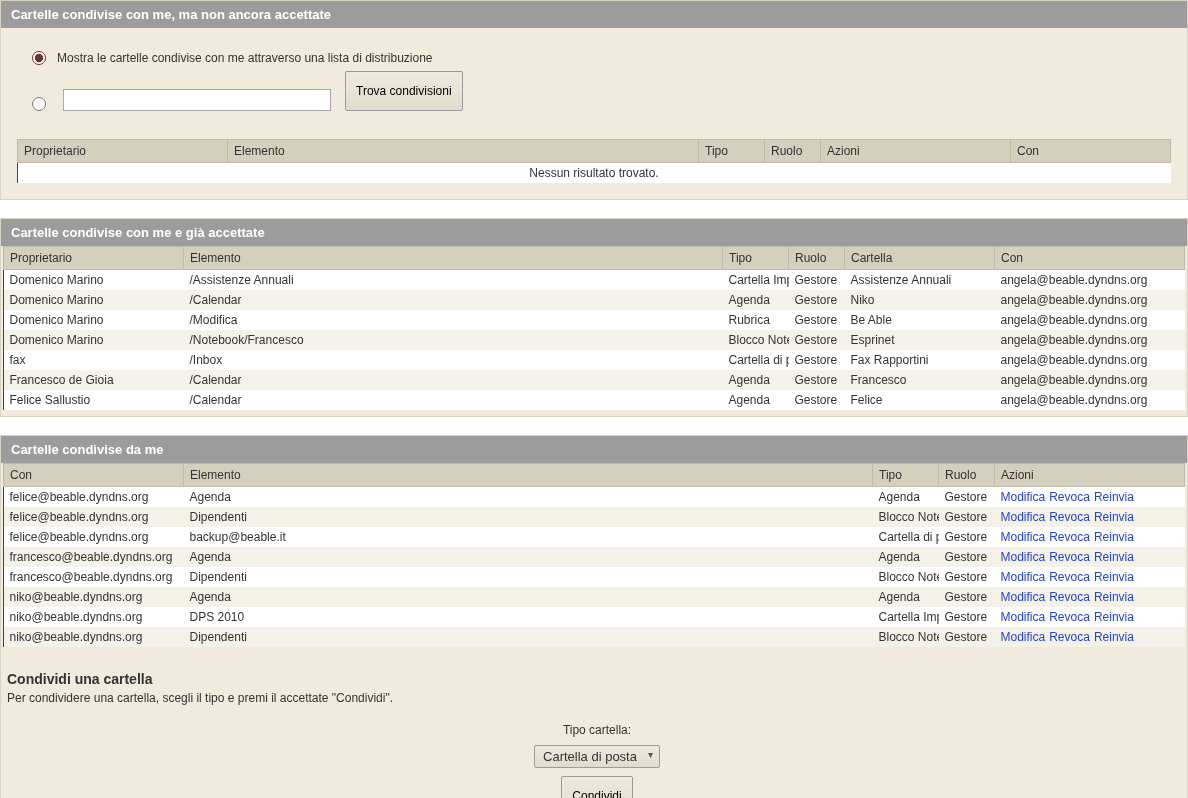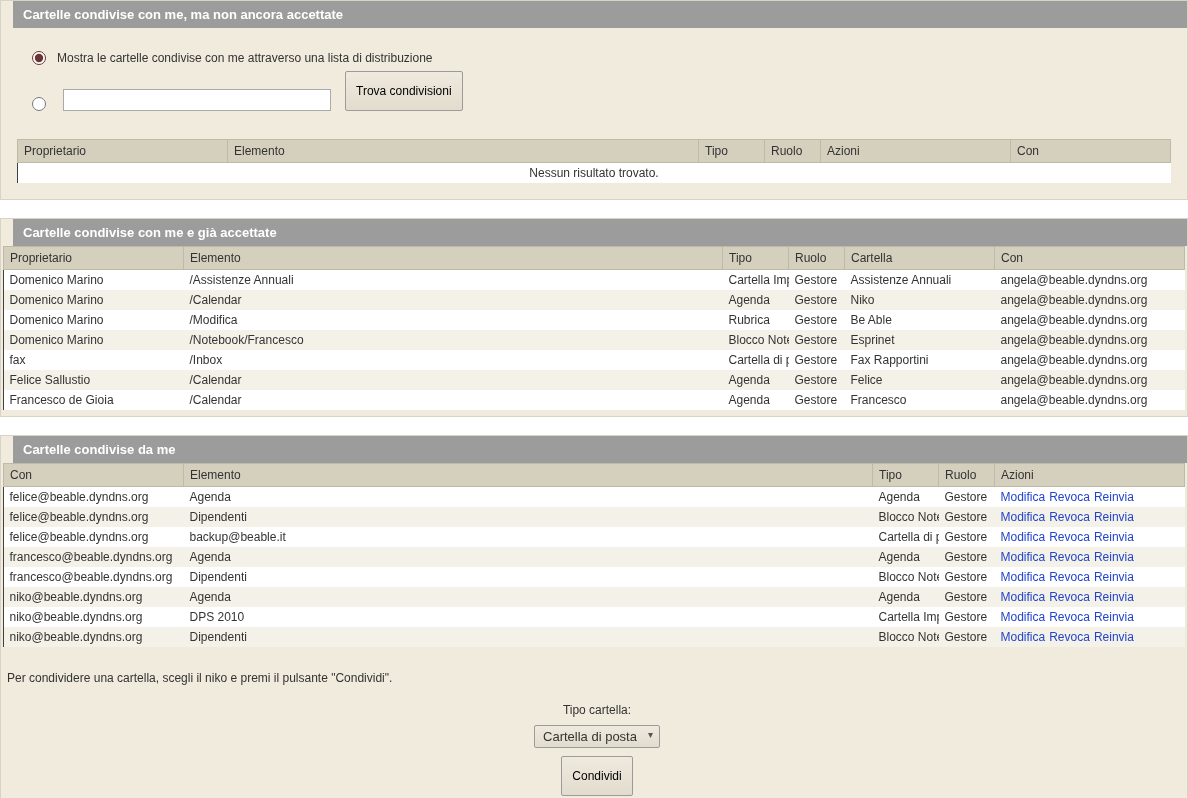--- a/index.html
+++ b/index.html
@@ -15,21 +15,20 @@
     margin: 0 0 18px 0;
     background: #f0ebdd;
     border: 1px solid #d8d3c4;
   }
   .panel-header {
     background: #9c9c9c;
     color: #fff;
     font-weight: bold;
     font-size: 13px;
     padding: 6px 10px;
-    margin-left: 12px;
   }
   .panel-body {
     padding: 14px 14px 10px 14px;
   }
   .radio-row {
     display: flex;
     align-items: flex-end;
     gap: 8px;
     margin: 6px 0 6px 12px;
     font-size: 12px;
@@ -238,33 +237,33 @@
           </tr>
           <tr>
             <td>fax</td>
             <td>/Inbox</td>
             <td>Cartella di p</td>
             <td>Gestore</td>
             <td>Fax Rapportini</td>
             <td>angela@beable.dyndns.org</td>
           </tr>
           <tr>
+            <td>Francesco de Gioia</td>
+            <td>/Calendar</td>
+            <td>Agenda</td>
+            <td>Gestore</td>
+            <td>Francesco</td>
+            <td>angela@beable.dyndns.org</td>
+          </tr>
+          <tr>
             <td>Felice Sallustio</td>
             <td>/Calendar</td>
             <td>Agenda</td>
             <td>Gestore</td>
             <td>Felice</td>
-            <td>angela@beable.dyndns.org</td>
-          </tr>
-          <tr>
-            <td>Francesco de Gioia</td>
-            <td>/Calendar</td>
-            <td>Agenda</td>
-            <td>Gestore</td>
-            <td>Francesco</td>
             <td>angela@beable.dyndns.org</td>
           </tr>
         </tbody>
     </table>
   </div>
 </div>
 
 <div class="panel">
   <div class="panel-header">Cartelle condivise da me</div>
   <div class="table-wrap">
@@ -340,20 +339,21 @@
             <td>Dipendenti</td>
             <td>Blocco Note</td>
             <td>Gestore</td>
             <td><a href="#" class="link">Modifica</a><a href="#" class="link">Revoca</a><a href="#" class="link">Reinvia</a></td>
           </tr>
         </tbody>
     </table>
   </div>
 
   <div class="share-folder">
-    <p>Per condividere una cartella, scegli il niko e premi il pulsante "Condividi".</p>
+    <h3>Condividi una cartella</h3>
+    <p>Per condividere una cartella, scegli il tipo e premi il accettate "Condividi".</p>
     <div class="share-controls">
       <span>Tipo cartella:</span>
       <span class="select">Cartella di posta</span>
       <button class="btn">Condividi</button>
     </div>
   </div>
 </div>
 
 </body></html>

